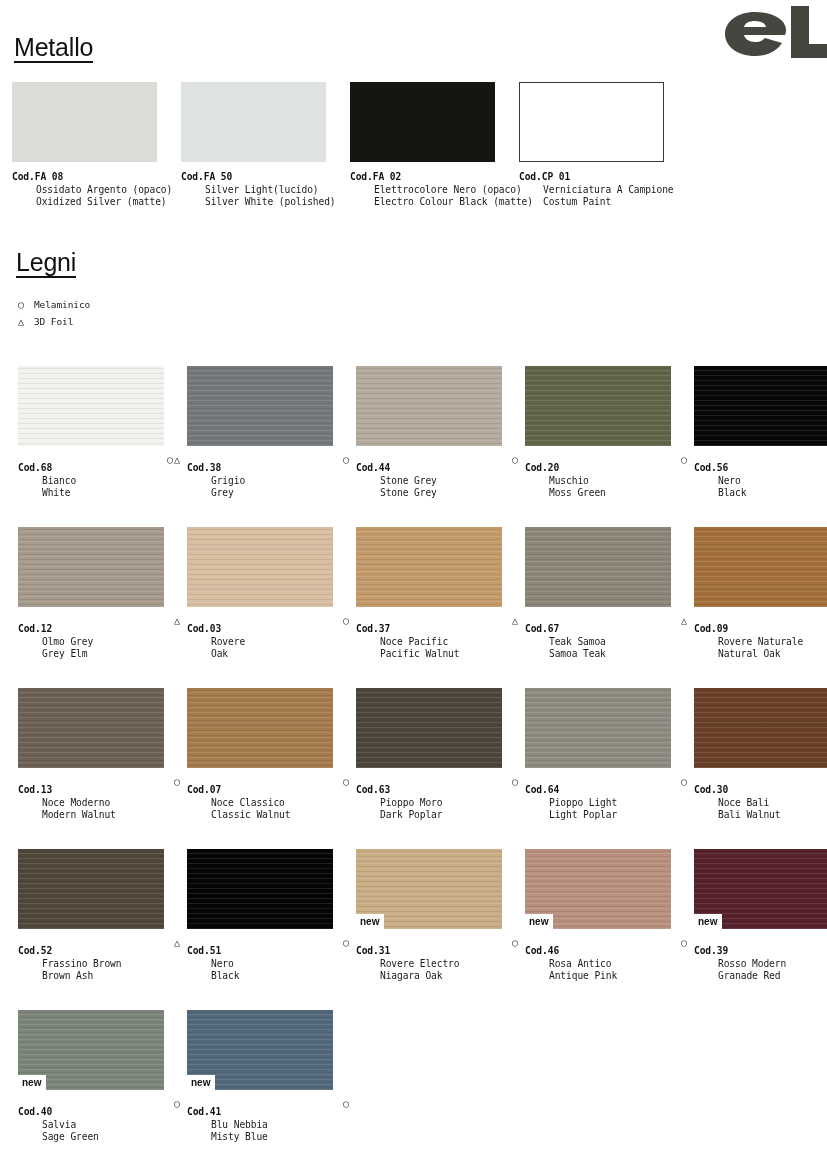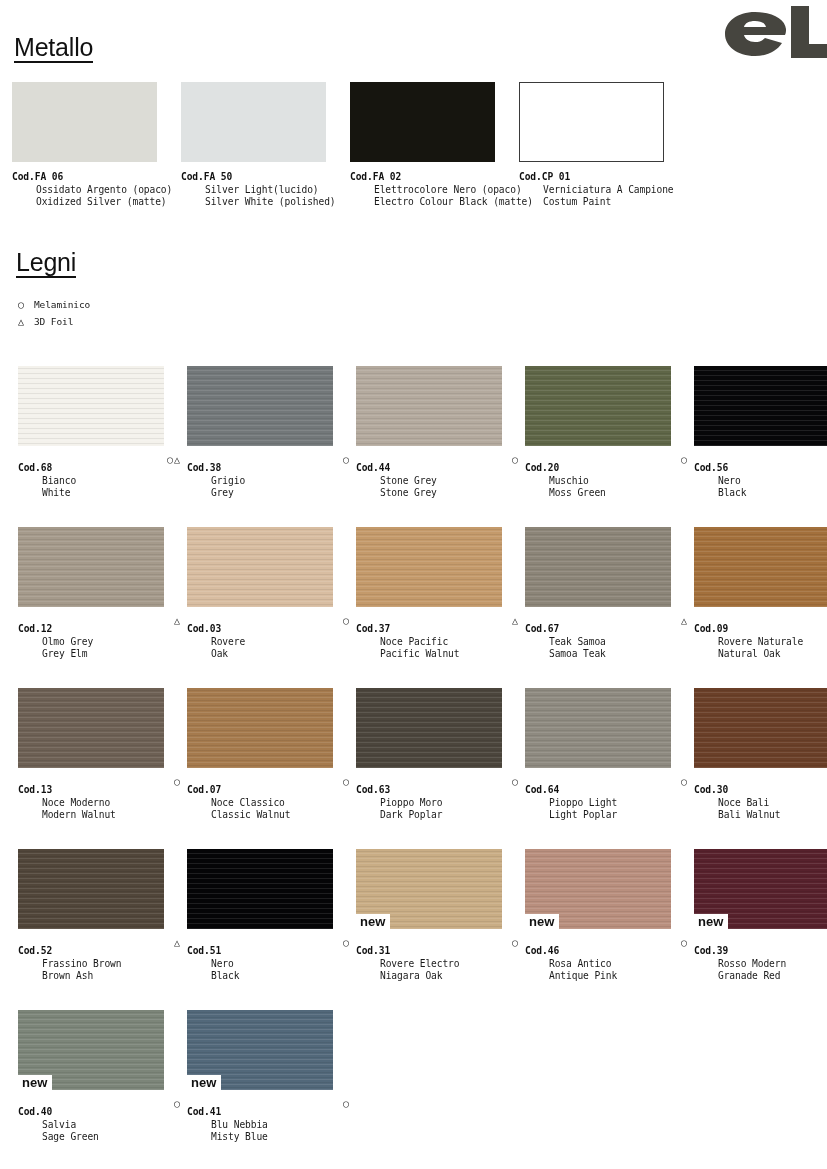--- a/index.html
+++ b/index.html
@@ -56,21 +56,21 @@
   .wood-row{position:relative;height:161px;}
   .wood-cell{position:absolute;top:0;width:169px;}
   .wood-sw{
     position:relative;width:146px;height:80px;overflow:hidden;
     background-size:cover;background-position:center;
   }
   .new-badge{
     position:absolute;left:0;bottom:0;
     background:#ffffff;
     font-family:"Liberation Sans","DejaVu Sans",sans-serif;
-    font-weight:bold;font-size:13px;line-height:11px;
+    font-weight:bold;font-size:10px;line-height:11px;
     padding:2px 5px 2px 4px;
     color:#111;
   }
   .sym{
     position:absolute;right:6px;top:89px;
     font-size:10px;line-height:10px;color:#333;white-space:nowrap;
     letter-spacing:1px;
   }
   .wood-labels{position:absolute;top:96px;left:0;}
 </style>
@@ -86,21 +86,21 @@
     </g>
   </svg>
 </div>
 
 <div id="metallo-heading" class="section-title">Metallo</div>
 
 <div class="metal-row">
   <div class="metal-cell" style="left:12px">
     <div class="metal-sw" style="background:#dcdcd6"></div>
     <div class="metal-labels">
-      <div class="code">Cod.FA 06</div>
+      <div class="code">Cod.FA 08</div>
       <div class="name-it">Ossidato Argento (opaco)</div>
       <div class="name-en">Oxidized Silver (matte)</div>
     </div>
   </div>
   <div class="metal-cell" style="left:181px">
     <div class="metal-sw" style="background:#dfe2e2"></div>
     <div class="metal-labels">
       <div class="code">Cod.FA 50</div>
       <div class="name-it">Silver Light(lucido)</div>
       <div class="name-en">Silver White (polished)</div>

